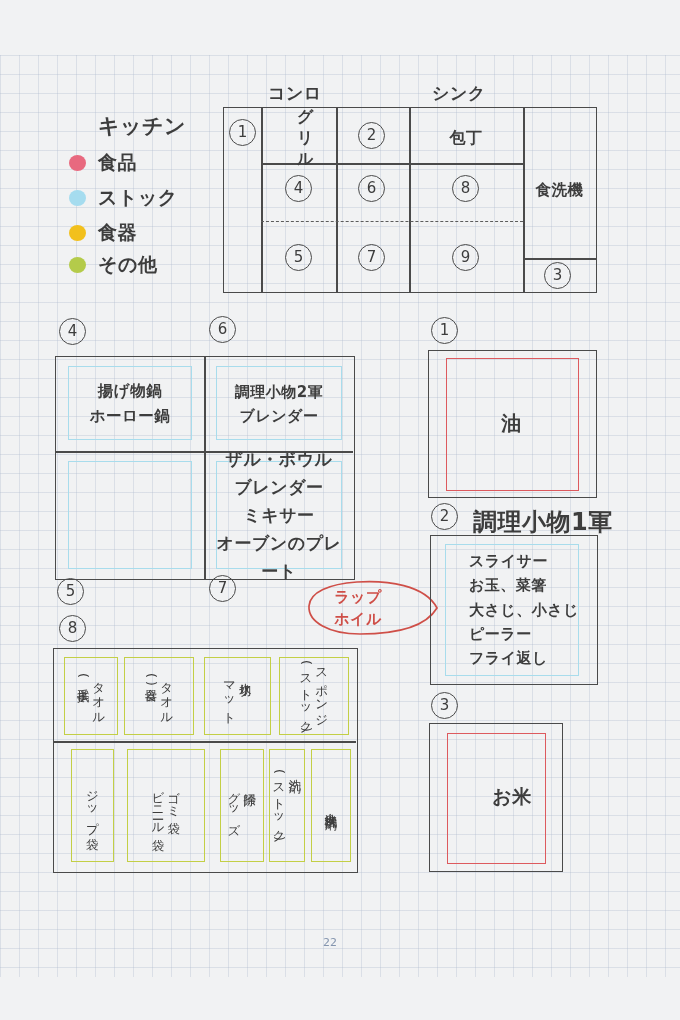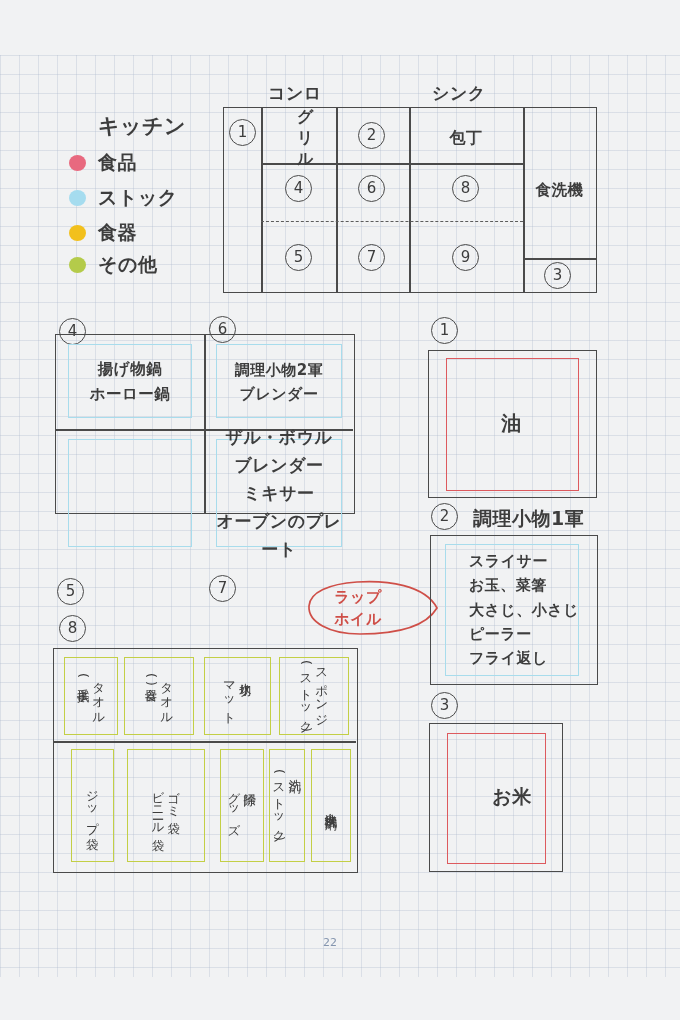--- a/index.html
+++ b/index.html
@@ -91,21 +91,21 @@
     <div class="cnum" style="left:134px; top:136px;">7</div>
     <div class="cnum" style="left:228px; top:136px;">9</div>
 
     <div class="cell hand" style="left:300px; top:66px; width:71px; height:32px; font-size:15.5px;">食洗機</div>
     <div class="cnum" style="left:320px; top:154px;">3</div>
   </div>
 
   <div class="cnum" style="left:59px; top:318px;">4</div>
   <div class="cnum" style="left:209px; top:316px;">6</div>
 
-  <div class="frame" style="left:55px; top:334px; width:300px; height:180px;">
+  <div class="frame" style="left:55px; top:356px; width:300px; height:224px;">
     <div class="vline" style="left:148px;"></div>
     <div class="hline" style="left:0; top:94px; width:297px;"></div>
 
     <div class="inner-rect" style="left:12px; top:9px; width:124px; height:74px; border-color:#a8dcec;"></div>
     <div class="inner-rect" style="left:160px; top:9px; width:126px; height:74px; border-color:#a8dcec;"></div>
     <div class="inner-rect" style="left:12px; top:104px; width:124px; height:108px; border-color:#a8dcec;"></div>
     <div class="inner-rect" style="left:160px; top:104px; width:126px; height:108px; border-color:#a8dcec;"></div>
 
     <div class="cell hand pre" style="left:4px; top:4px; width:140px; height:86px; font-size:15.5px; line-height:1.6;">揚げ物鍋
 ホーロー鍋</div>
@@ -168,21 +168,21 @@
     <div class="cell hand" style="left:0; top:0; width:165px; height:144px; font-size:20px;">油</div>
   </div>
 
   <svg class="abs" style="left:305px; top:577px;" width="136" height="62" viewBox="0 0 136 62">
     <path d="M132,31 C120,8 82,3 52,5 C24,7 5,15 4,29 C3,45 24,57 55,57 C88,57 120,51 132,31 Z" fill="none" stroke="#cf4f48" stroke-width="1.7" stroke-linejoin="miter"></path>
   </svg>
   <div class="cell hand pre red-text" style="left:316px; top:585px; width:84px; height:46px; font-size:15px; line-height:1.5;">ラップ
 ホイル</div>
 
   <div class="cnum" style="left:431px; top:503px;">2</div>
-  <div class="abs hand" style="left:473px; top:506px; font-size:19px;">調理小物1軍</div>
+  <div class="abs hand" style="left:473px; top:506px; font-size:24px;">調理小物1軍</div>
 
   <div class="frame" style="left:430px; top:535px; width:168px; height:150px;">
     <div class="inner-rect" style="left:14px; top:8px; right:18px; bottom:8px; border-color:#a8dcec;"></div>
     <div class="abs hand pre" style="left:38px; top:13px; font-size:15px; line-height:1.62;">スライサー
 お玉、菜箸
 大さじ、小さじ
 ピーラー
 フライ返し</div>
   </div>
 

